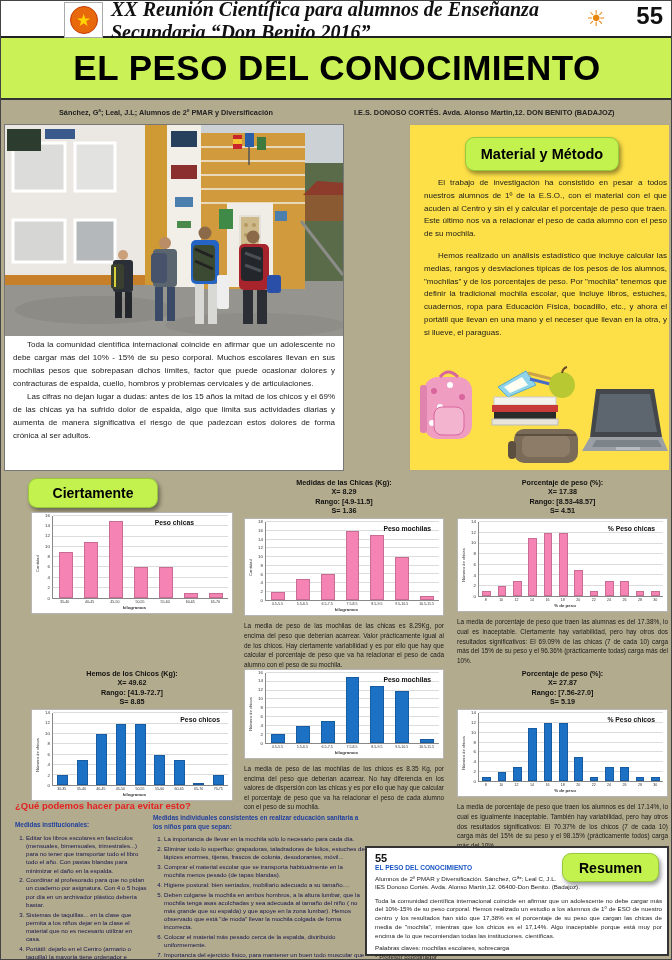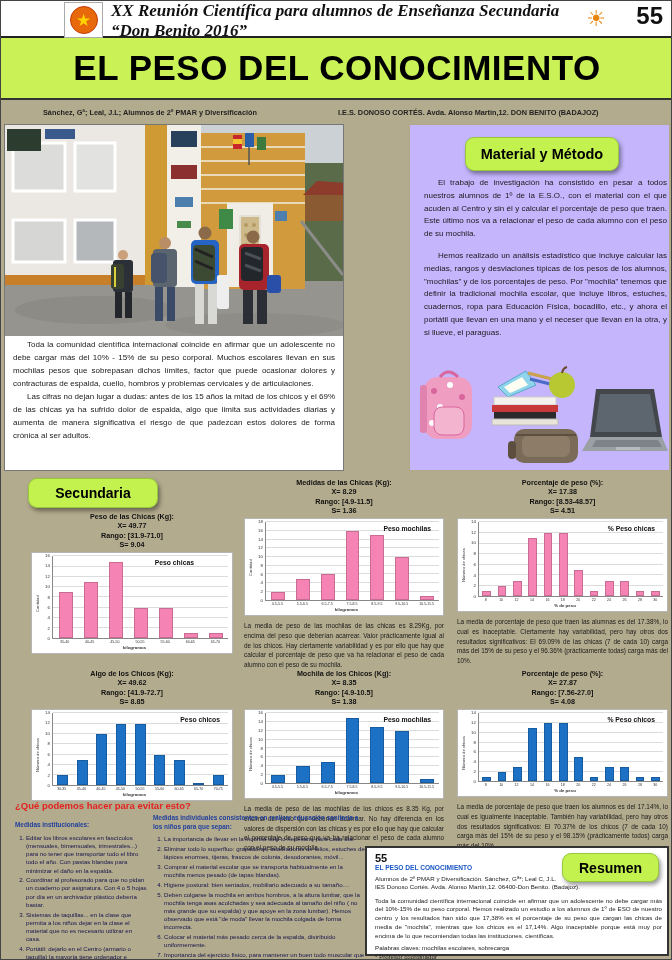--- a/index.html
+++ b/index.html
@@ -2,38 +2,38 @@
 <html><head>
 <meta charset="utf-8">
 <style>
   html,body{margin:0;padding:0;}
   body{font-family:"Liberation Sans",sans-serif;background:#888;}
   .poster{position:relative;width:672px;height:960px;background:#b3ab8d;overflow:hidden;border:1px solid #444;box-sizing:border-box;}
   
   .topbar{position:absolute;left:0;top:0;width:672px;height:37px;background:#fff;border-bottom:2px solid #222;box-sizing:border-box;}
   .logo-box{position:absolute;left:63px;top:1px;width:37px;height:34px;background:#fff;border:1px solid #aaa;display:flex;align-items:center;justify-content:center;}
   .star-circle{width:26px;height:26px;border-radius:50%;background:#e8690b;border:1px solid #c23b08;display:flex;align-items:center;justify-content:center;color:#ffd400;font-size:17px;line-height:1;}
-  .conf-title{position:absolute;left:110px;top:0;width:450px;height:39px;display:flex;align-items:center;font-family:"Liberation Serif",serif;font-style:italic;font-weight:bold;font-size:17px;color:#111;}
+  .conf-title{position:absolute;left:110px;top:0;width:450px;height:39px;display:flex;align-items:center;font-family:"Liberation Serif",serif;font-style:italic;font-weight:bold;font-size:20px;color:#111;}
   .sun-logo{position:absolute;right:64px;top:5px;width:26px;height:26px;color:#e8860b;font-size:22px;line-height:26px;text-align:center;}
   .poster-num{position:absolute;right:10px;top:1px;font-size:24px;font-weight:bold;color:#111;}
   
   .title-band{position:absolute;left:0;top:37px;width:672px;height:62px;background:#caf155;border-bottom:2px solid #333;box-sizing:border-box;display:flex;align-items:center;justify-content:center;}
   .main-title{font-size:35px;font-weight:800;letter-spacing:.5px;color:#000;}
   
   .authors{position:absolute;left:0;top:101px;width:672px;height:20px;display:flex;align-items:center;font-size:7.3px;font-weight:bold;color:#222;}
-  .authors .a-left{margin-left:42px;width:270px;}
+  .authors .a-left{margin-left:58px;width:270px;}
   .authors .a-right{margin-left:25px;}
   
   .panel-left{position:absolute;left:3px;top:123px;width:340px;height:347px;background:#fff;border:1px solid #777;box-sizing:border-box;}
   .photo{position:absolute;left:0;top:0;width:338px;height:211px;}
   .badge{background:#c3f24f;border:1px solid #97c83d;border-radius:9px;box-shadow:2px 3px 4px rgba(0,0,0,.4);display:flex;align-items:center;justify-content:center;font-weight:bold;color:#000;}
   .intro-badge{position:absolute;left:27px;top:20px;width:134px;height:31px;font-size:14px;}
   .intro-text{position:absolute;left:8px;top:214px;width:322px;font-size:8px;line-height:1.62;text-align:justify;color:#1a1a1a;}
   .intro-text p{margin:0;text-indent:14px;}
-  .panel-right{position:absolute;left:408px;top:123px;width:261px;height:347px;background:#c4b5fd;border:1px solid #b0a888;box-sizing:border-box;}
+  .panel-right{position:absolute;left:408px;top:123px;width:261px;height:347px;background:#fde047;border:1px solid #b0a888;box-sizing:border-box;}
   .mat-badge{position:absolute;left:55px;top:12px;width:152px;height:32px;font-size:14.5px;}
   .mat-text{position:absolute;left:14px;top:52px;width:243px;font-size:8px;line-height:1.6;text-align:justify;color:#1a1a1a;}
   .mat-text p{margin:0 0 9px 0;text-indent:14px;}
   .mat-imgs{position:absolute;left:0;top:238px;width:261px;height:106px;}
   
   .res-badge{position:absolute;left:27px;top:477px;width:128px;height:28px;font-size:14px;}
   
   .chart-block{position:absolute;}
   .chart-header{text-align:center;font-size:7.2px;font-weight:bold;line-height:1.3;color:#111;margin-bottom:3px;}
   .chart{background:#fff;border:1px solid #b5b5b5;box-sizing:border-box;display:flex;padding:3px 4px 2px 2px;}
@@ -234,29 +234,23 @@
       <g>
         <polygon points="186,26 244,26 252,74 180,74" fill="#43474b"></polygon>
         <polygon points="190,31 240,31 247,69 185,69" fill="#5d666e"></polygon>
         <polygon points="180,74 252,74 258,88 172,88" fill="#9aa0a4"></polygon>
         <polygon points="186,77 248,77 252,84 182,84" fill="#7d8489"></polygon>
         <rect x="206" y="84" width="24" height="3" fill="#b8bcc0"></rect>
       </g>
     </svg>
   </div>
 
-  <div class="res-badge badge" data-interactable="false">Secundaria</div>
+  <div class="res-badge badge" data-interactable="false">Ciertamente</div>
 
   <div class="chart-block" style="left:30px;top:511px;width:202px;" data-interactable="false">
-    <div class="chart-header" data-interactable="false">
-      <div data-interactable="false">Peso de las Chicas (Kg):</div>
-      <div data-interactable="false">X= 49.77</div>
-      <div data-interactable="false">Rango: [31.9-71.0]</div>
-      <div data-interactable="false">S= 9.04</div>
-    </div>
     <div class="chart" style="height:102px;" data-interactable="false">
       <div class="ylabel" data-interactable="false">Cantidad</div>
       <div class="chart-main">
         <div class="plot-row">
             <div class="y-axis" data-interactable="false">
               <div class="ytick" data-interactable="false" style="bottom: 0%;">0</div>
               <div class="ytick" data-interactable="false" style="bottom: 12.5%;">2</div>
               <div class="ytick" data-interactable="false" style="bottom: 25%;">4</div>
               <div class="ytick" data-interactable="false" style="bottom: 37.5%;">6</div>
               <div class="ytick" data-interactable="false" style="bottom: 50%;">8</div>
@@ -476,21 +470,21 @@
             </div>
           </div>
         <div class="xlabel" data-interactable="false">% de peso</div>
       </div>
     </div>
     <div class="chart-note" data-interactable="false">La media de porcentaje de peso que traen las alumnas es del 17.38%, lo cual es inaceptable. Ciertamente hay variabilidad, pero hay otros dos resultados significativos: El 69.09% de las chicas (7 de cada 10) carga más del 15% de su peso y el 96.36%  (prácticamente todas) carga más del 10%.</div>
   </div>
 
   <div class="chart-block" style="left:30px;top:668px;width:202px;" data-interactable="false">
     <div class="chart-header" data-interactable="false">
-      <div data-interactable="false">Algo de los Chicos (Kg):</div>
+      <div data-interactable="false">Hemos de los Chicos (Kg):</div>
       <div data-interactable="false">X= 49.62</div>
       <div data-interactable="false">Rango: [41.9-72.7]</div>
       <div data-interactable="false">S= 8.85</div>
     </div>
     <div class="chart" style="height:92px;" data-interactable="false">
       <div class="ylabel" data-interactable="false">Número de chicos</div>
       <div class="chart-main">
         <div class="plot-row">
             <div class="y-axis" data-interactable="false">
               <div class="ytick" data-interactable="false" style="bottom: 0%;">0</div>
@@ -553,26 +547,20 @@
               <div class="xtick" data-interactable="false">65-70</div>
               <div class="xtick" data-interactable="false">70-75</div>
             </div>
           </div>
         <div class="xlabel" data-interactable="false">kilogramos</div>
       </div>
     </div>
   </div>
 
   <div class="chart-block" style="left:243px;top:668px;width:200px;" data-interactable="false">
-    <div class="chart-header" data-interactable="false">
-      <div data-interactable="false">Mochila de los Chicos (Kg):</div>
-      <div data-interactable="false">X= 8.35</div>
-      <div data-interactable="false">Rango: [4.9-10.5]</div>
-      <div data-interactable="false">S= 1.38</div>
-    </div>
     <div class="chart" style="height:90px;" data-interactable="false">
       <div class="ylabel" data-interactable="false">Número de chicos</div>
       <div class="chart-main">
         <div class="plot-row">
             <div class="y-axis" data-interactable="false">
               <div class="ytick" data-interactable="false" style="bottom: 0%;">0</div>
               <div class="ytick" data-interactable="false" style="bottom: 12.5%;">2</div>
               <div class="ytick" data-interactable="false" style="bottom: 25%;">4</div>
               <div class="ytick" data-interactable="false" style="bottom: 37.5%;">6</div>
               <div class="ytick" data-interactable="false" style="bottom: 50%;">8</div>
@@ -630,21 +618,21 @@
       </div>
     </div>
     <div class="chart-note" data-interactable="false">La media de peso de las mochilas de los chicos es 8.35 Kg, por encima del peso que deberían acarrear. No hay diferencia en los valores de dispersión con las chicas y es por ello que hay que calcular el porcentaje de peso que va ha relacionar el peso de cada alumno con el peso de su mochila.</div>
   </div>
 
   <div class="chart-block" style="left:456px;top:668px;width:211px;" data-interactable="false">
     <div class="chart-header" data-interactable="false">
       <div data-interactable="false">Porcentaje de peso (%):</div>
       <div data-interactable="false">X= 27.87</div>
       <div data-interactable="false">Rango: [7.56-27.0]</div>
-      <div data-interactable="false">S= 4.08</div>
+      <div data-interactable="false">S= 5.19</div>
     </div>
     <div class="chart" style="height:88px;" data-interactable="false">
       <div class="ylabel" data-interactable="false">Número de chicos</div>
       <div class="chart-main">
         <div class="plot-row">
             <div class="y-axis" data-interactable="false">
               <div class="ytick" data-interactable="false" style="bottom: 0%;">0</div>
               <div class="ytick" data-interactable="false" style="bottom: 14.2857%;">2</div>
               <div class="ytick" data-interactable="false" style="bottom: 28.5714%;">4</div>
               <div class="ytick" data-interactable="false" style="bottom: 42.8571%;">6</div>

